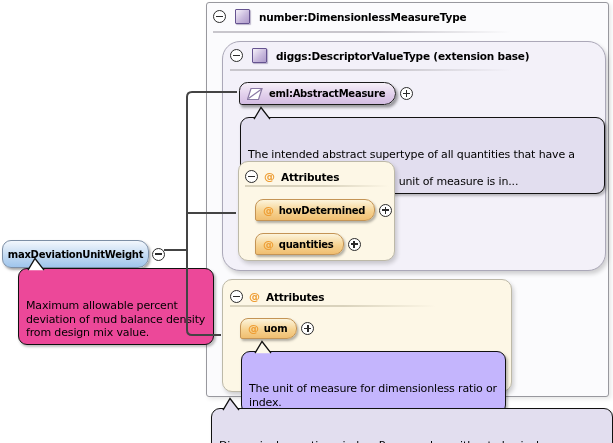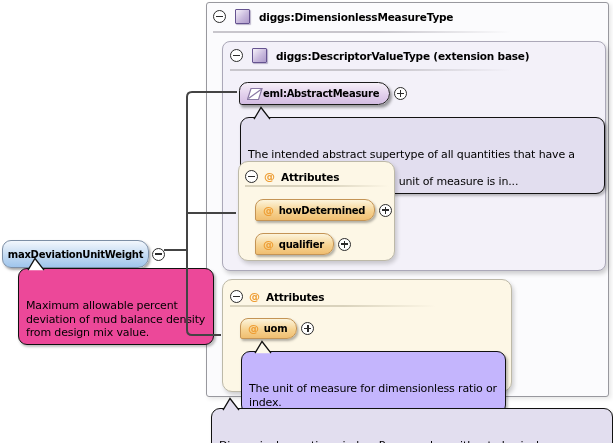--- a/index.html
+++ b/index.html
@@ -3,21 +3,21 @@
 <meta charset="utf-8">
 <style>
   html,body{margin:0;padding:0;background:#fff;}
   #stage{position:relative;width:613px;height:443px;background:#ffffff;overflow:hidden;
          font-family:"DejaVu Sans","Liberation Sans",sans-serif;color:#000;}
   
   .box{position:absolute;box-sizing:border-box;}
   .outer-box{left:206px;top:2px;width:403px;height:395px;background:#FBFBFD;
              border:1px solid #98989E;border-radius:3px;box-shadow:2px 2px 4px rgba(0,0,0,.10);}
   .inner-box{left:15px;top:38px;width:384px;height:230px;background:#F3F1F9;
-             border:1px solid #ABA8B8;border-radius:8px;box-shadow:2px 3px 4px rgba(0,0,0,.18);}
+             border:1px solid #ABA8B8;border-radius:18px;box-shadow:2px 3px 4px rgba(0,0,0,.18);}
   .attrs-box{background:#FDF7E6;border:1px solid #BDB9A8;border-radius:10px;
              box-shadow:2px 3px 4px rgba(0,0,0,.18);}
   .attrs-box.first{left:15px;top:119px;width:157px;height:100px;}
   .attrs-box.second{left:15px;top:276px;width:290px;height:113px;}
   
   .hdr{position:absolute;display:flex;align-items:center;gap:9px;height:15px;}
   .hdr-title{font-size:10.5px;font-weight:bold;white-space:nowrap;letter-spacing:-0.2px;}
   .sep{position:absolute;height:2px;background:linear-gradient(to right,#C8C6CC 55%,rgba(200,198,204,0));}
   .sep.cream{background:linear-gradient(to right,#D9D2BC 55%,rgba(217,210,188,0));}
   
@@ -28,21 +28,21 @@
   .sq{width:13px;height:13px;flex:none;border:1px solid #655390;border-radius:1px;
       background:linear-gradient(135deg,#EEE8F5 10%,#C9BADD 55%,#AD9ACA);box-shadow:1px 1px 1px rgba(70,50,110,.35);}
   .at{color:#EE9D33;font-weight:bold;font-size:11px;line-height:11px;flex:none;}
   
   .row{position:absolute;display:flex;align-items:center;gap:4px;}
   .tag{box-sizing:border-box;display:flex;align-items:center;white-space:nowrap;
        font-weight:bold;font-size:10px;letter-spacing:-0.25px;}
   .tag.elem{width:147px;height:28px;justify-content:center;border:1px solid #7D8FA6;
             border-radius:9px 11px 11px 9px;
             background:linear-gradient(#F2F7FD,#C3DAF2 55%,#9FC5EC);box-shadow:1.5px 2px 2.5px rgba(0,0,0,.35);}
-  .tag.base{height:23px;padding:0 10px 0 7px;border:1.3px solid #1c1c1c;
+  .tag.base{height:23px;padding:0 10px 0 7px;gap:6px;border:1.3px solid #1c1c1c;
             border-radius:9px 12px 12px 3px;
             background:linear-gradient(#F6F0F8,#E2D0EC 55%,#D3BCE2);box-shadow:2px 2.5px 3px rgba(0,0,0,.38);}
   .tag.attr{height:22px;padding:0 9px 0 7px;gap:5px;border:1px solid #C49455;
             border-radius:8px 10px 10px 2px;
             background:linear-gradient(#FCF4DC,#F6D392 55%,#F0BE70);box-shadow:1.5px 2px 2.5px rgba(0,0,0,.30);}
   .emlico{flex:none;}
   
   .note{position:absolute;box-sizing:border-box;display:inline-block;border:1.2px solid #111;
         border-radius:9px;padding:3px 8px 4px 7px;font-size:11px;letter-spacing:-0.15px;
         line-height:13.5px;white-space:pre-line;box-shadow:1.5px 2px 2.5px rgba(0,0,0,.25);}
@@ -54,21 +54,21 @@
 </style>
 </head>
 <body>
 
 <div id="stage">
 
   <div class="box outer-box">
     <div class="hdr" style="left:6px;top:6px;">
       <span class="tgl"></span>
       <span class="sq"></span>
-      <span class="hdr-title">diggs:DimensionlessMeasureType</span>
+      <span class="hdr-title">number:DimensionlessMeasureType</span>
     </div>
     <div class="sep" style="left:6px;top:28px;width:298px;"></div>
 
     <div class="box inner-box">
       <div class="hdr" style="left:7px;top:6px;">
         <span class="tgl"></span>
         <span class="sq"></span>
         <span class="hdr-title">diggs:DescriptorValueType (extension base)</span>
       </div>
       <div class="sep" style="left:7px;top:27px;width:282px;"></div>
@@ -104,21 +104,21 @@
           <div class="tag attr">
             <span class="at">@</span>
             <span>howDetermined</span>
           </div>
           <span class="tgl plus"></span>
         </div>
 
         <div class="row" style="left:16px;top:71px;">
           <div class="tag attr">
             <span class="at">@</span>
-            <span>qualifier</span>
+            <span>quantities</span>
           </div>
           <span class="tgl plus"></span>
         </div>
       </div>
     </div>
 
     <div class="box attrs-box second">
       <div class="hdr" style="left:7px;top:9px;gap:6px;">
         <span class="tgl"></span>
         <span class="at">@</span>

